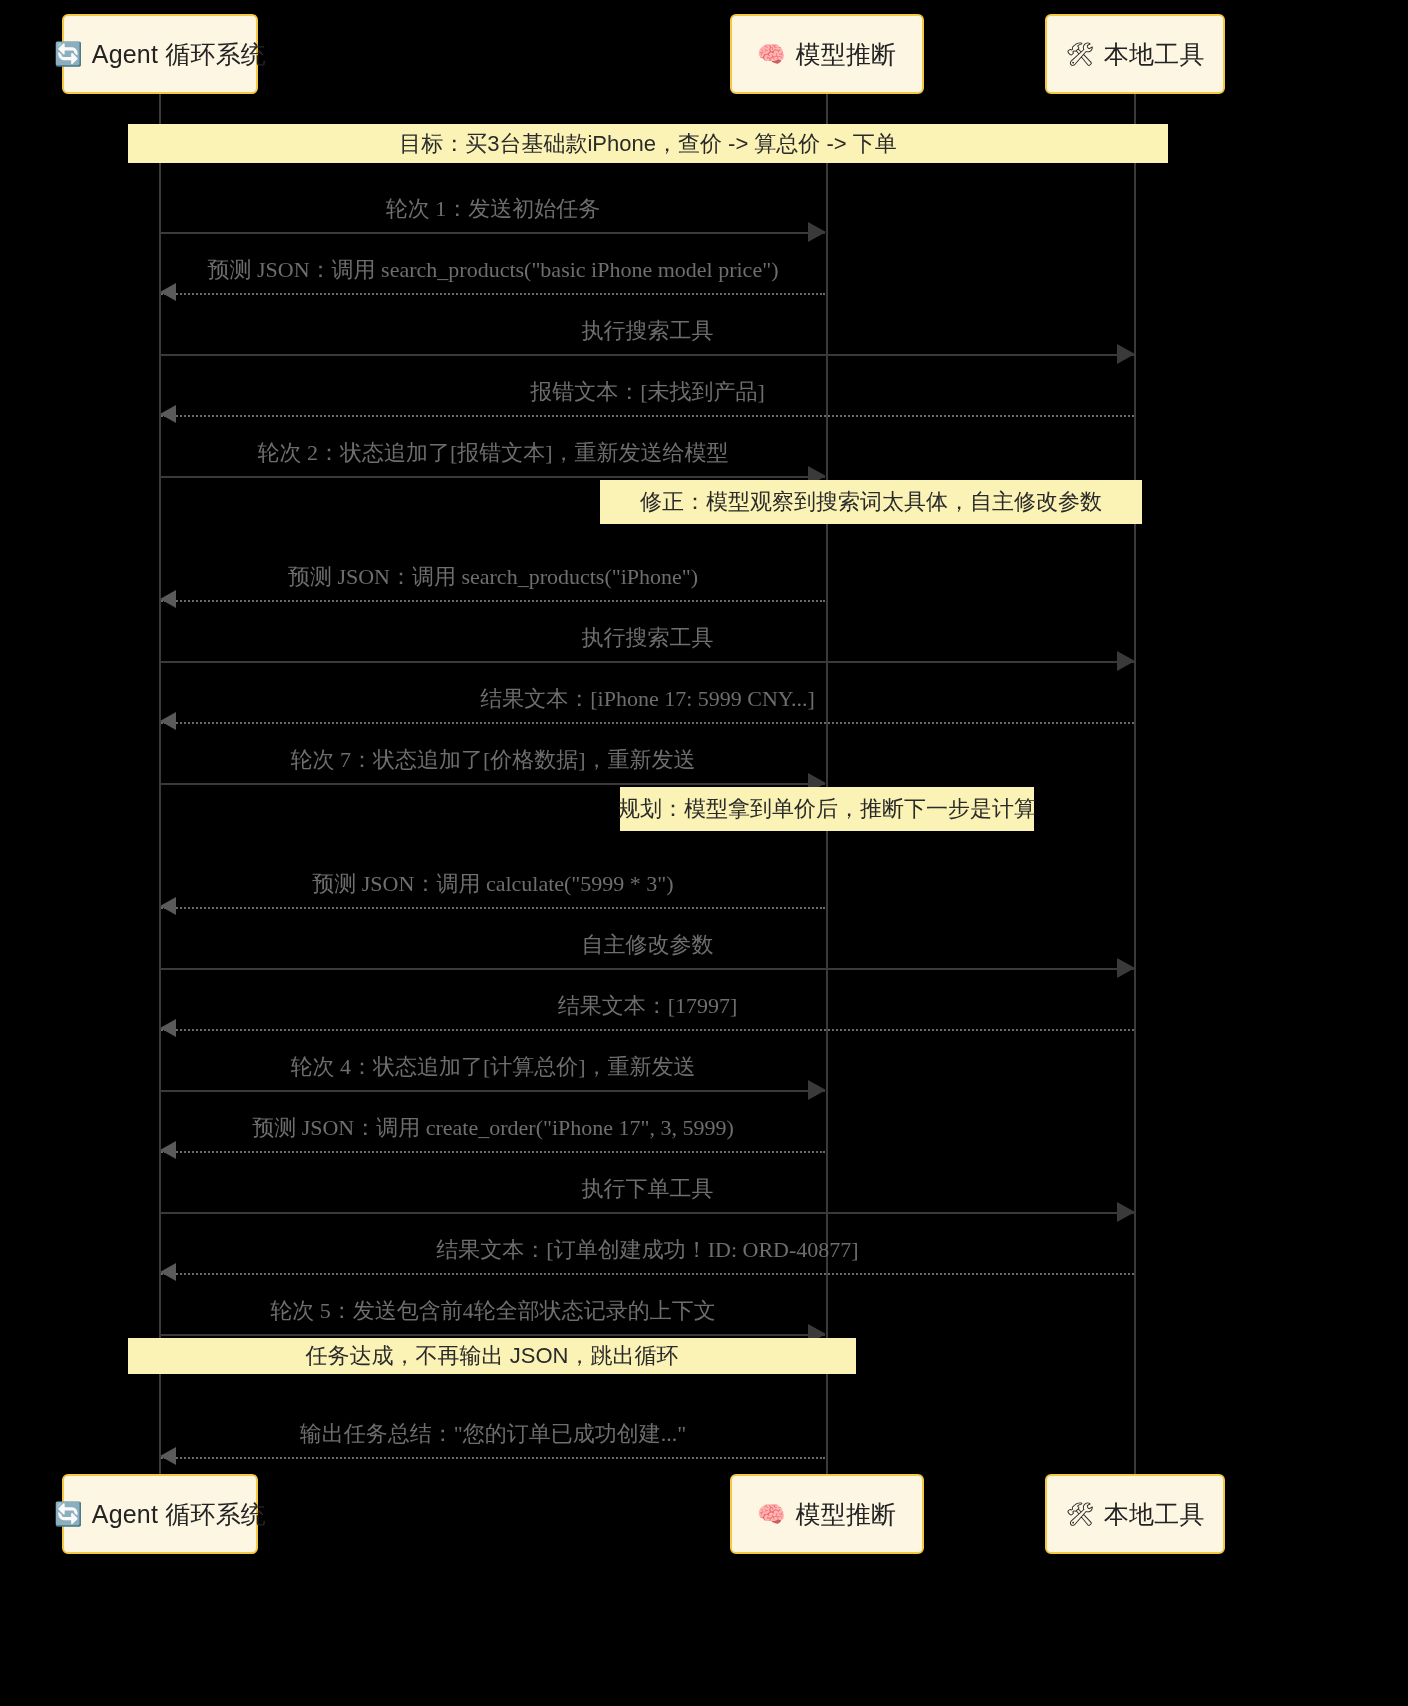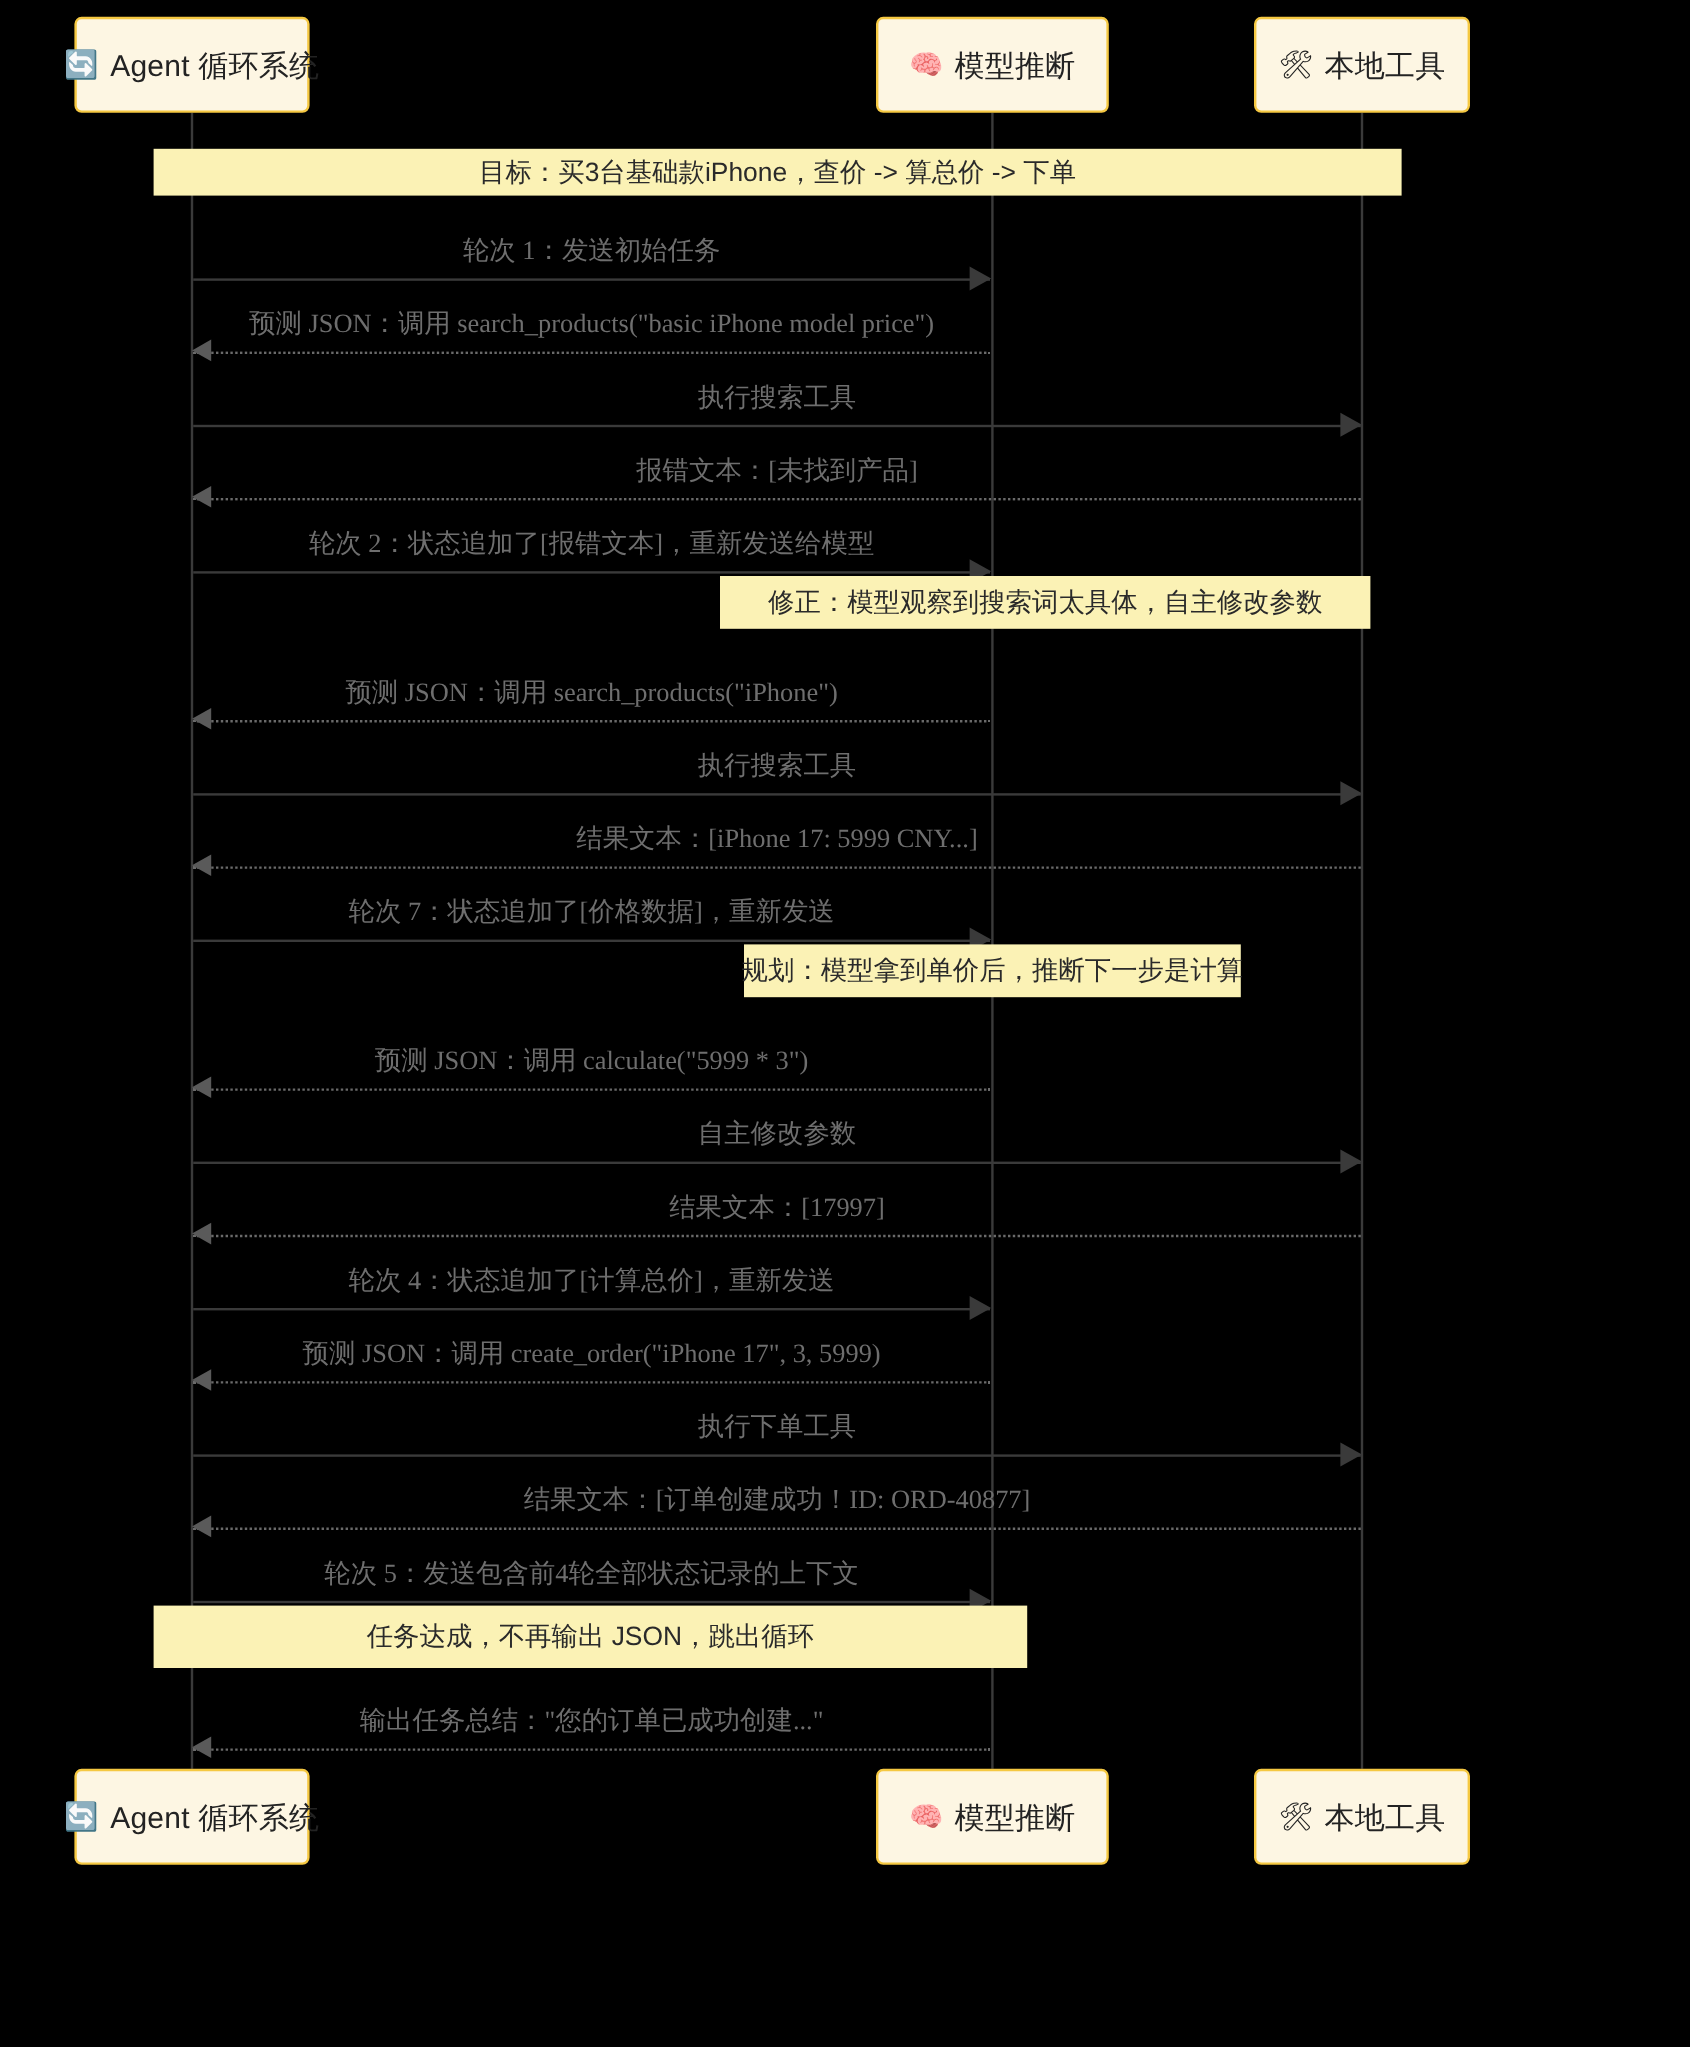--- a/index.html
+++ b/index.html
@@ -231,21 +231,21 @@
     <div class="line"></div>
     <div class="head"></div>
   </div>
 
   <div class="msg right" style="left:161px;top:1300px;width:664px;">
     <div class="label">轮次 5：发送包含前4轮全部状态记录的上下文</div>
     <div class="line"></div>
     <div class="head"></div>
   </div>
 
-  <div class="note" style="left:128px;top:1338px;width:728px;height:52px;">任务达成，不再输出 JSON，跳出循环</div>
+  <div class="note" style="left:128px;top:1338px;width:728px;height:36px;">任务达成，不再输出 JSON，跳出循环</div>
 
   <div class="msg left dashed" style="left:161px;top:1423px;width:664px;">
     <div class="label">输出任务总结："您的订单已成功创建..."</div>
     <div class="line"></div>
     <div class="head"></div>
   </div>
 
 </div>
 
 </body></html>

